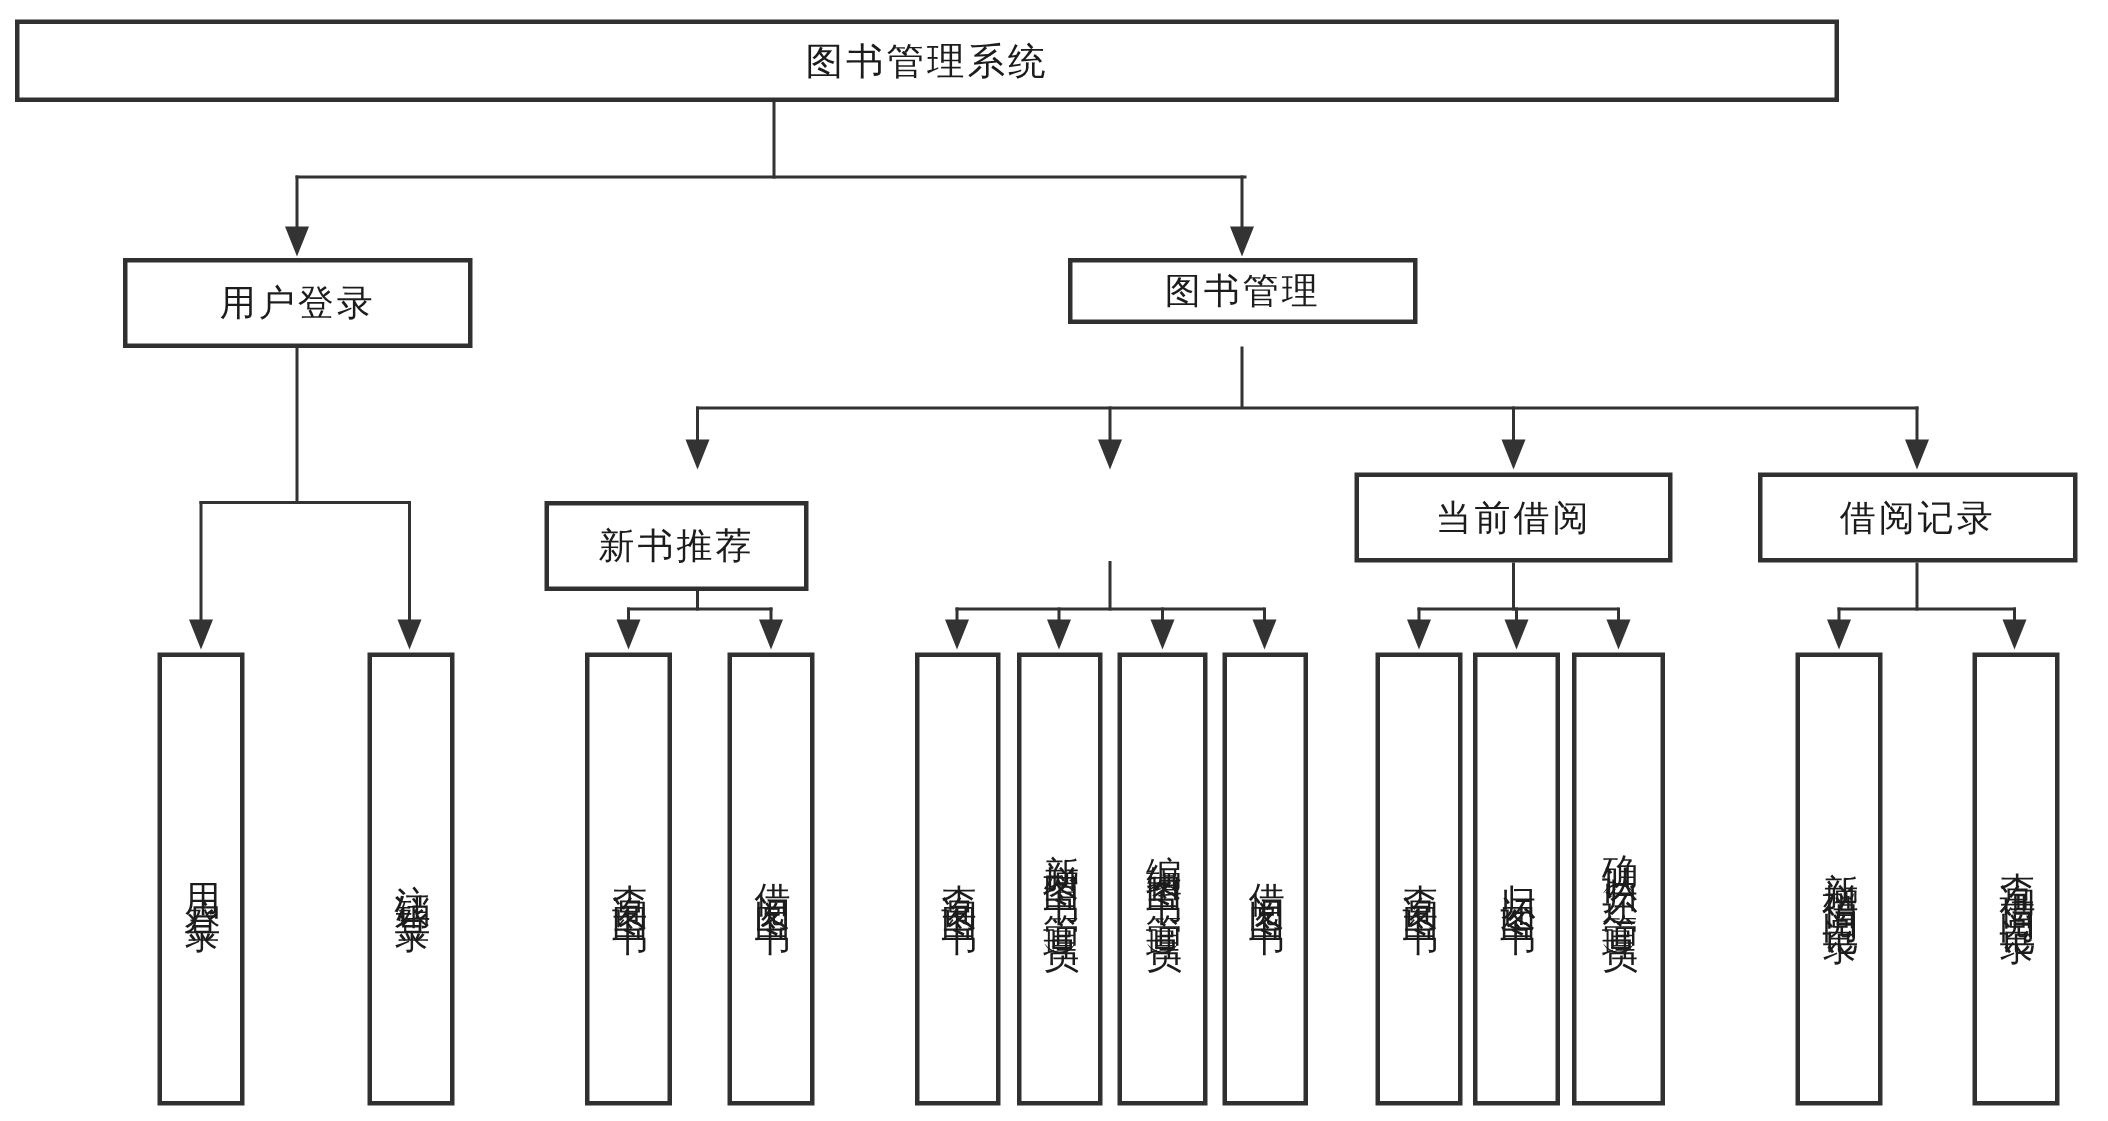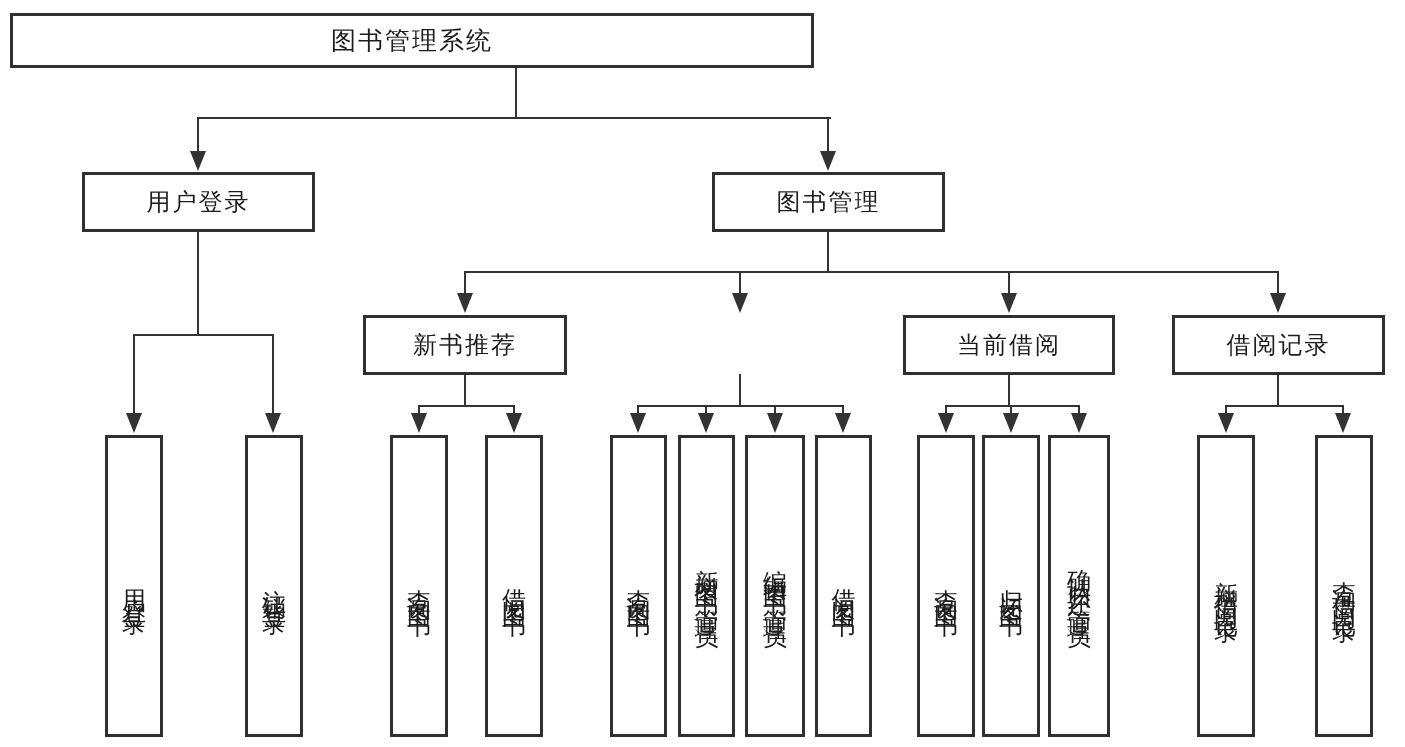--- a/index.html
+++ b/index.html
@@ -89,32 +89,32 @@
   <div class="vline" style="left:1078px;top:405px;height:10px"></div>
   <div class="arrow" style="left:1071px;top:413px"></div>
 
   <div class="vline" style="left:1277px;top:374px;height:33px"></div>
   <div class="hline" style="left:1225px;top:405px;width:119px"></div>
   <div class="vline" style="left:1225px;top:405px;height:10px"></div>
   <div class="arrow" style="left:1218px;top:413px"></div>
   <div class="vline" style="left:1342px;top:405px;height:10px"></div>
   <div class="arrow" style="left:1335px;top:413px"></div>
 
-  <div class="node root" style="left:10px;top:13px;width:804px;height:55px">
+  <div class="node root" style="left:10px;top:13px;width:1216px;height:55px">
     <span>图书管理系统</span>
   </div>
 
   <div class="node h" style="left:82px;top:172px;width:233px;height:60px">
     <span>用户登录</span>
   </div>
-  <div class="node h" style="left:712px;top:172px;width:233px;height:60px">
+  <div class="node h" style="left:712px;top:172px;width:233px;height:44px">
     <span>图书管理</span>
   </div>
 
-  <div class="node h" style="left:363px;top:315px;width:204px;height:60px">
+  <div class="node h" style="left:363px;top:334px;width:176px;height:60px">
     <span>新书推荐</span>
   </div>
   <div class="node h" style="left:903px;top:315px;width:212px;height:60px">
     <span>当前借阅</span>
   </div>
   <div class="node h" style="left:1172px;top:315px;width:213px;height:60px">
     <span>借阅记录</span>
   </div>
 
   <div class="leaf" style="left:105px">

